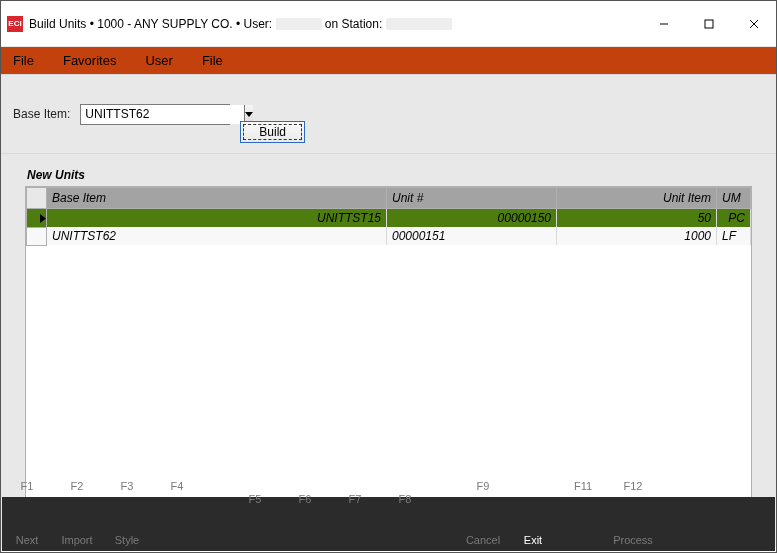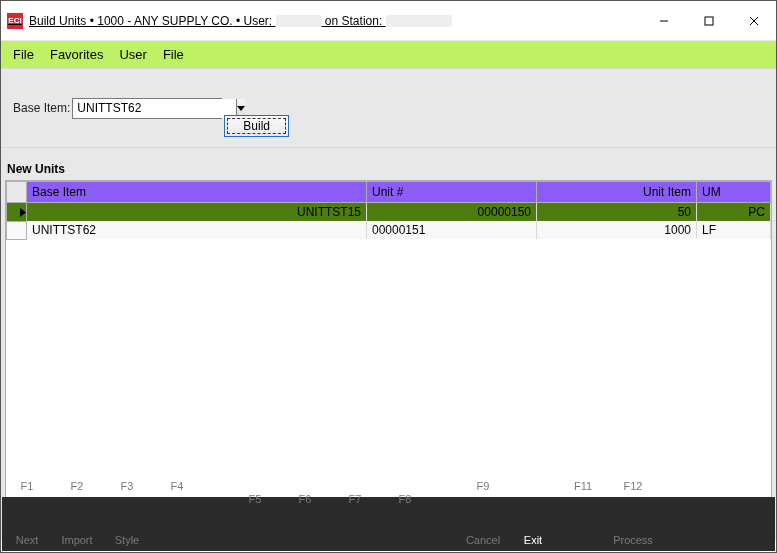--- a/index.html
+++ b/index.html
@@ -10,25 +10,24 @@
     background: #fff;
     width: 777px;
     height: 553px;
     overflow: hidden;
     border: 1px solid #555;
     position: relative;
   }
   .titlebar {
     display: flex;
     align-items: center;
-    height: 40px;
+    height: 46px;
     padding: 0 0 0 6px;
     background: #fff;
     border-bottom: 1px solid #e8e8e8;
-    text-decoration: underline;
   }
   .titlebar .app-icon {
     width: 16px; height: 16px;
     background: #d9272e;
     color: #fff;
     font-size: 8px;
     font-weight: bold;
     display: flex; align-items: center; justify-content: center;
     margin-right: 6px;
   }
@@ -48,35 +47,35 @@
   .title-text .redact.wide { width: 66px; }
   .win-controls { display: flex; height: 100%; }
   .win-btn {
     width: 45px;
     display: flex; align-items: center; justify-content: center;
     font-family: Arial, sans-serif;
   }
 
   .menubar {
     display: flex;
-    gap: 0;
+    gap: 13px;
     padding: 4px 4px;
-    background: #bef264;
+    background: #c2410c;
     font-size: 13px;
   }
   .menubar > div { padding: 2px 8px; }
 
   .toolbar {
     background: #e8e8e8;
     border-top: 1px solid #d9d9d9;
     border-bottom: 1px solid #d9d9d9;
     padding: 10px 12px 10px 12px;
     display: flex;
     align-items: center;
-    gap: 2px;
+    gap: 10px;
   }
   .toolbar label {
     color: #222;
     font-size: 12px;
   }
   .combo {
     display: flex;
     background: #fff;
     border: 1px solid #7a7a7a;
     height: 21px;
@@ -103,36 +102,37 @@
     border: 1px solid #2a6bbf;
     outline: 1px dashed #333;
     outline-offset: -4px;
     font-size: 12px;
     display: flex; align-items: center; margin-top: 36px;
   }
 
   .content {
     background: #e8e8e8;
     height: 393px;
-    padding: 10px 4px;
+    padding: 10px 24px;
+    font-style: italic;
   }
   .section-title {
     font-weight: bold;
     font-size: 12px;
     margin: 4px 0 4px 2px;
   }
   .grid {
     background: #fff;
     border: 1px solid #b0b0b0;
     height: 347px;
     overflow: hidden;
   }
   table { width: 100%; border-collapse: collapse; table-layout: fixed; }
   th {
-    background: #8b5cf6;
+    background: #a3a3a3;
     border: 1px solid #b0b0b0;
     padding: 3px 5px;
     font-weight: normal;
     text-align: left;
     font-size: 12px;
     height: 20px;
   }
   th.num { text-align: right; }
   .row-selector-col { width: 20px; }
   td {

